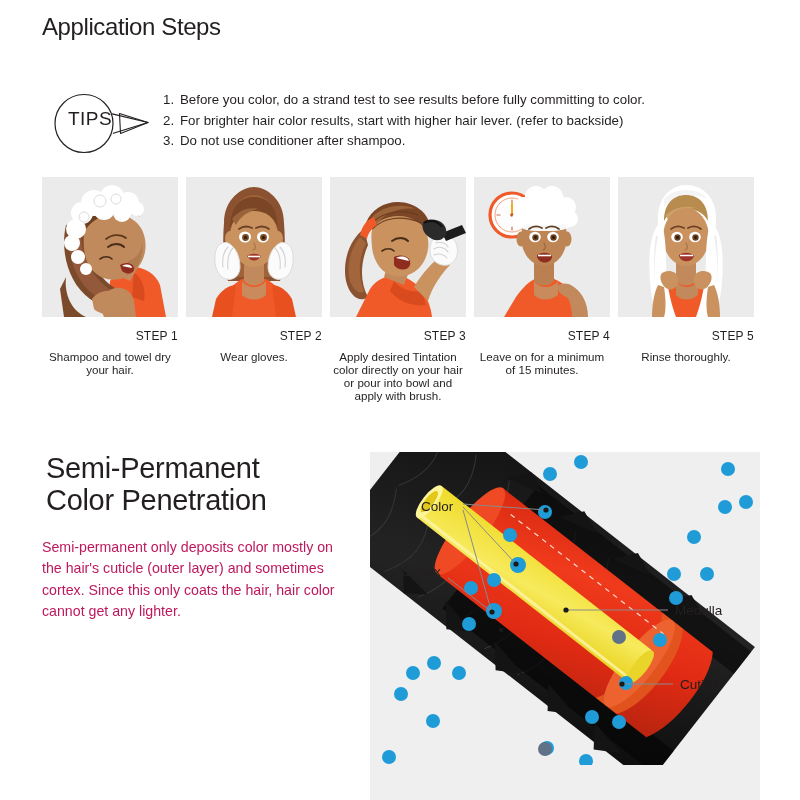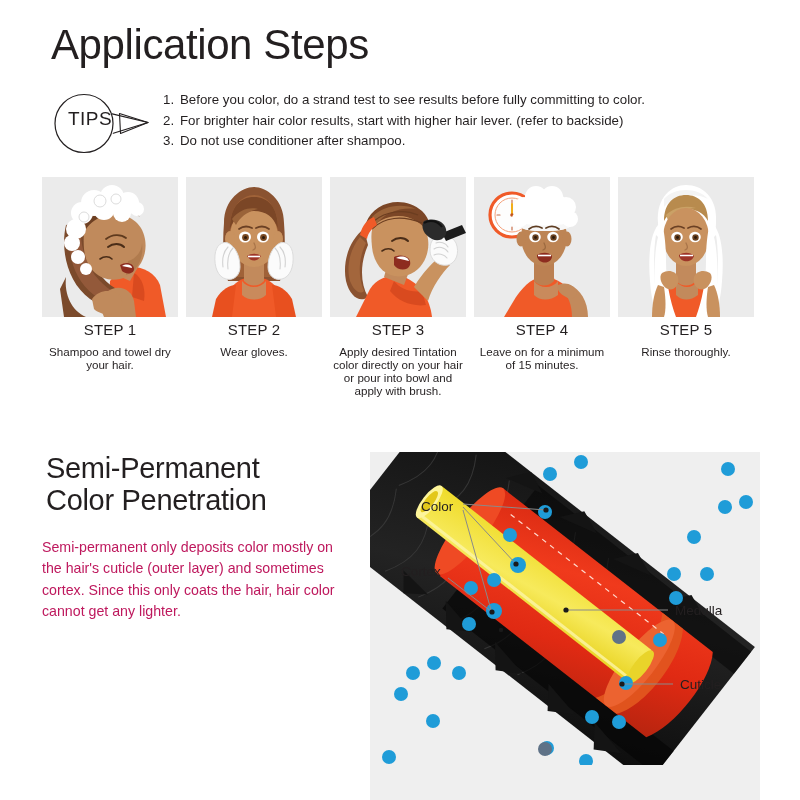--- a/index.html
+++ b/index.html
@@ -9,22 +9,22 @@
     font-family:"Liberation Sans","DejaVu Sans",sans-serif;
     color:#231f20;
     position:relative;
     overflow:hidden;
     -webkit-font-smoothing:antialiased;
   }
 
   
   #header{position:absolute;left:42px;top:14px;width:720px;}
   #page-title{
-    font-size:42px;font-weight:300;letter-spacing:-0.4px;
-    color:#231f20;line-height:1.05;margin:9px;
+    font-size:24px;font-weight:300;letter-spacing:-0.4px;
+    color:#231f20;line-height:1.05;margin:0;
   }
   #page-subtitle{
     font-size:12.5px;font-weight:400;color:#6d6e71;
     margin-top:7px;letter-spacing:0.1px;
   }
 
   
   #tips-block{position:absolute;left:44px;top:85px;width:110px;height:78px;}
   #tips-bubble{position:absolute;left:0;top:0;}
   #tips-label{
@@ -39,21 +39,21 @@
   .tip-text{flex:1;}
 
   
   #steps{position:absolute;left:42px;top:177px;width:716px;display:flex;gap:8px;}
   .step{width:136px;flex:0 0 136px;}
   .step-img{
     width:136px;height:140px;background:#ebebeb;position:relative;overflow:hidden;
   }
   .step-img svg{display:block;width:136px;height:140px;}
   .step-title{
-    margin-top:4px;text-align:center;font-size:15px;font-weight:400;
+    margin-top:12px;text-align:right;font-size:12px;font-weight:400;
     color:#231f20;letter-spacing:0.2px;
   }
   .step-desc{
     margin-top:7px;text-align:center;font-size:11.6px;line-height:13px;
     color:#231f20;padding:0 2px;
   }
 
   
   #semi-section{position:absolute;left:42px;top:448px;width:310px;}
   #semi-title{

